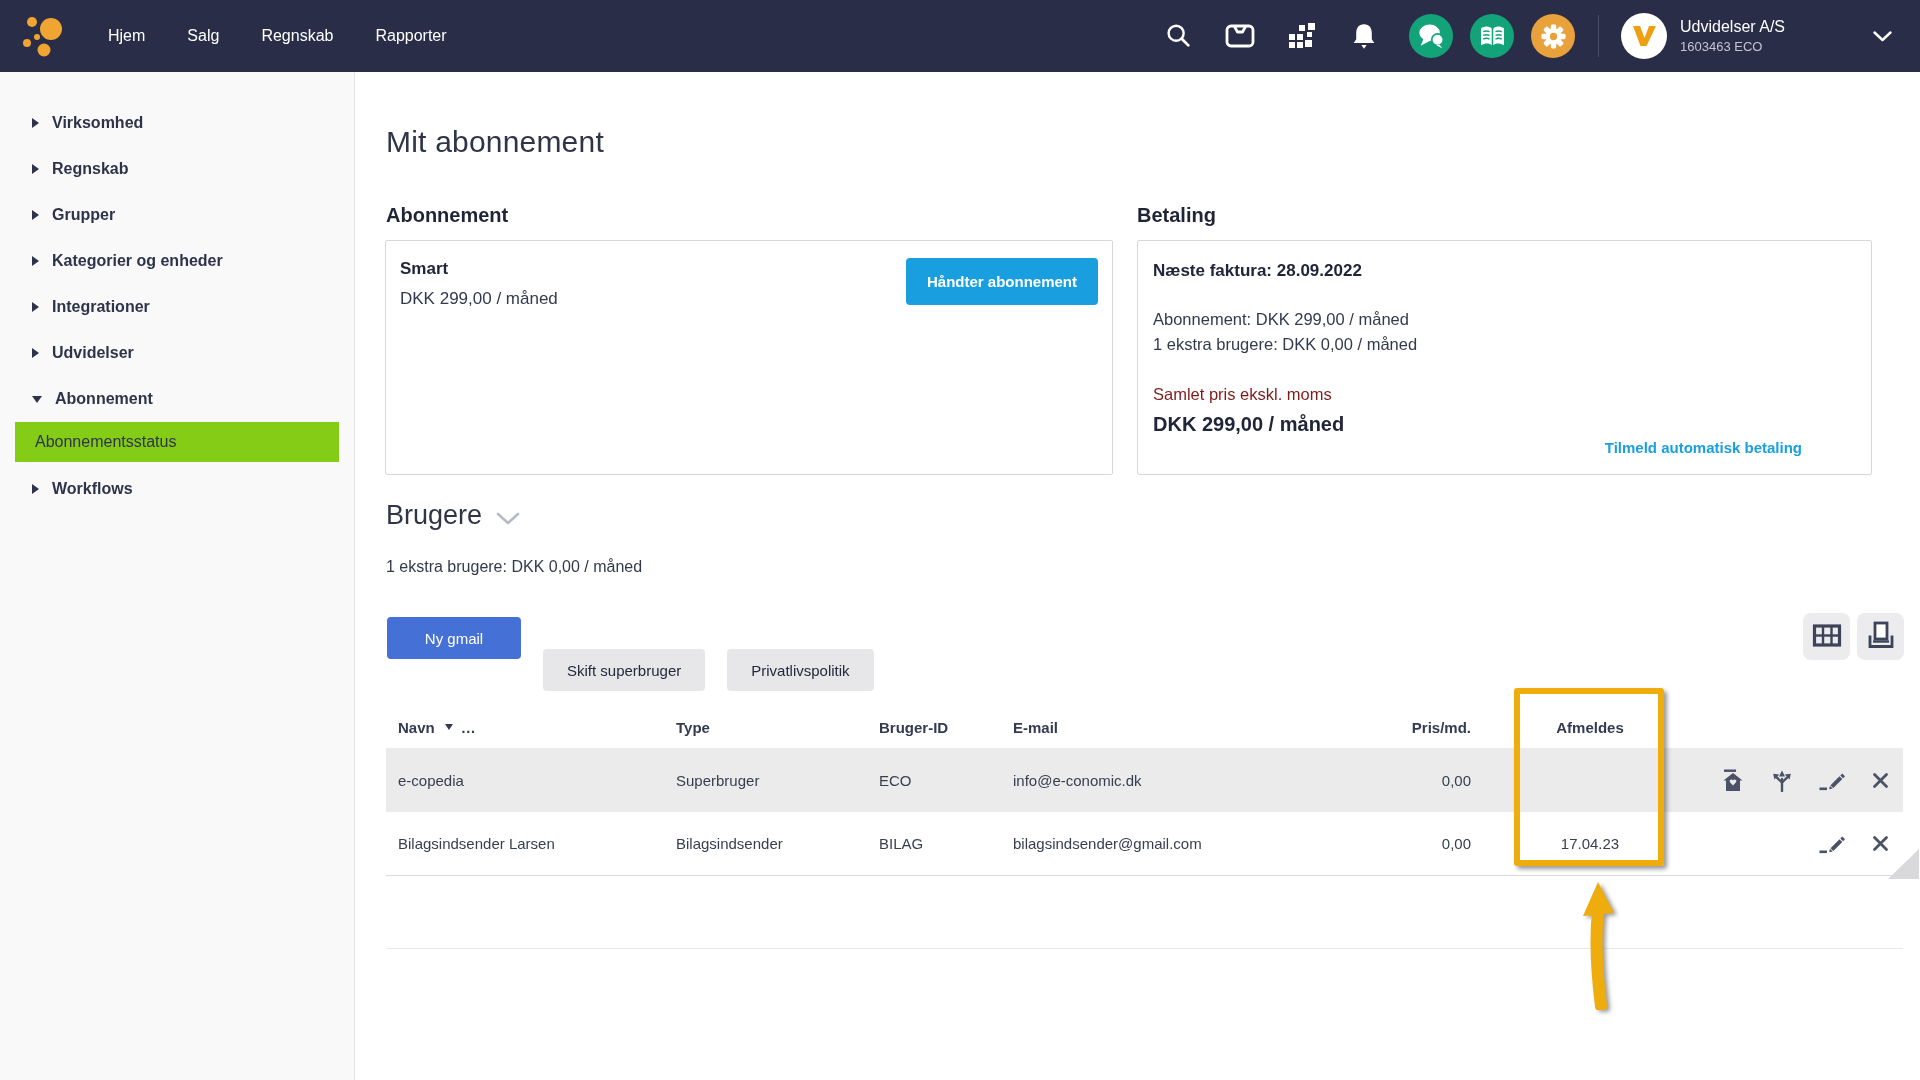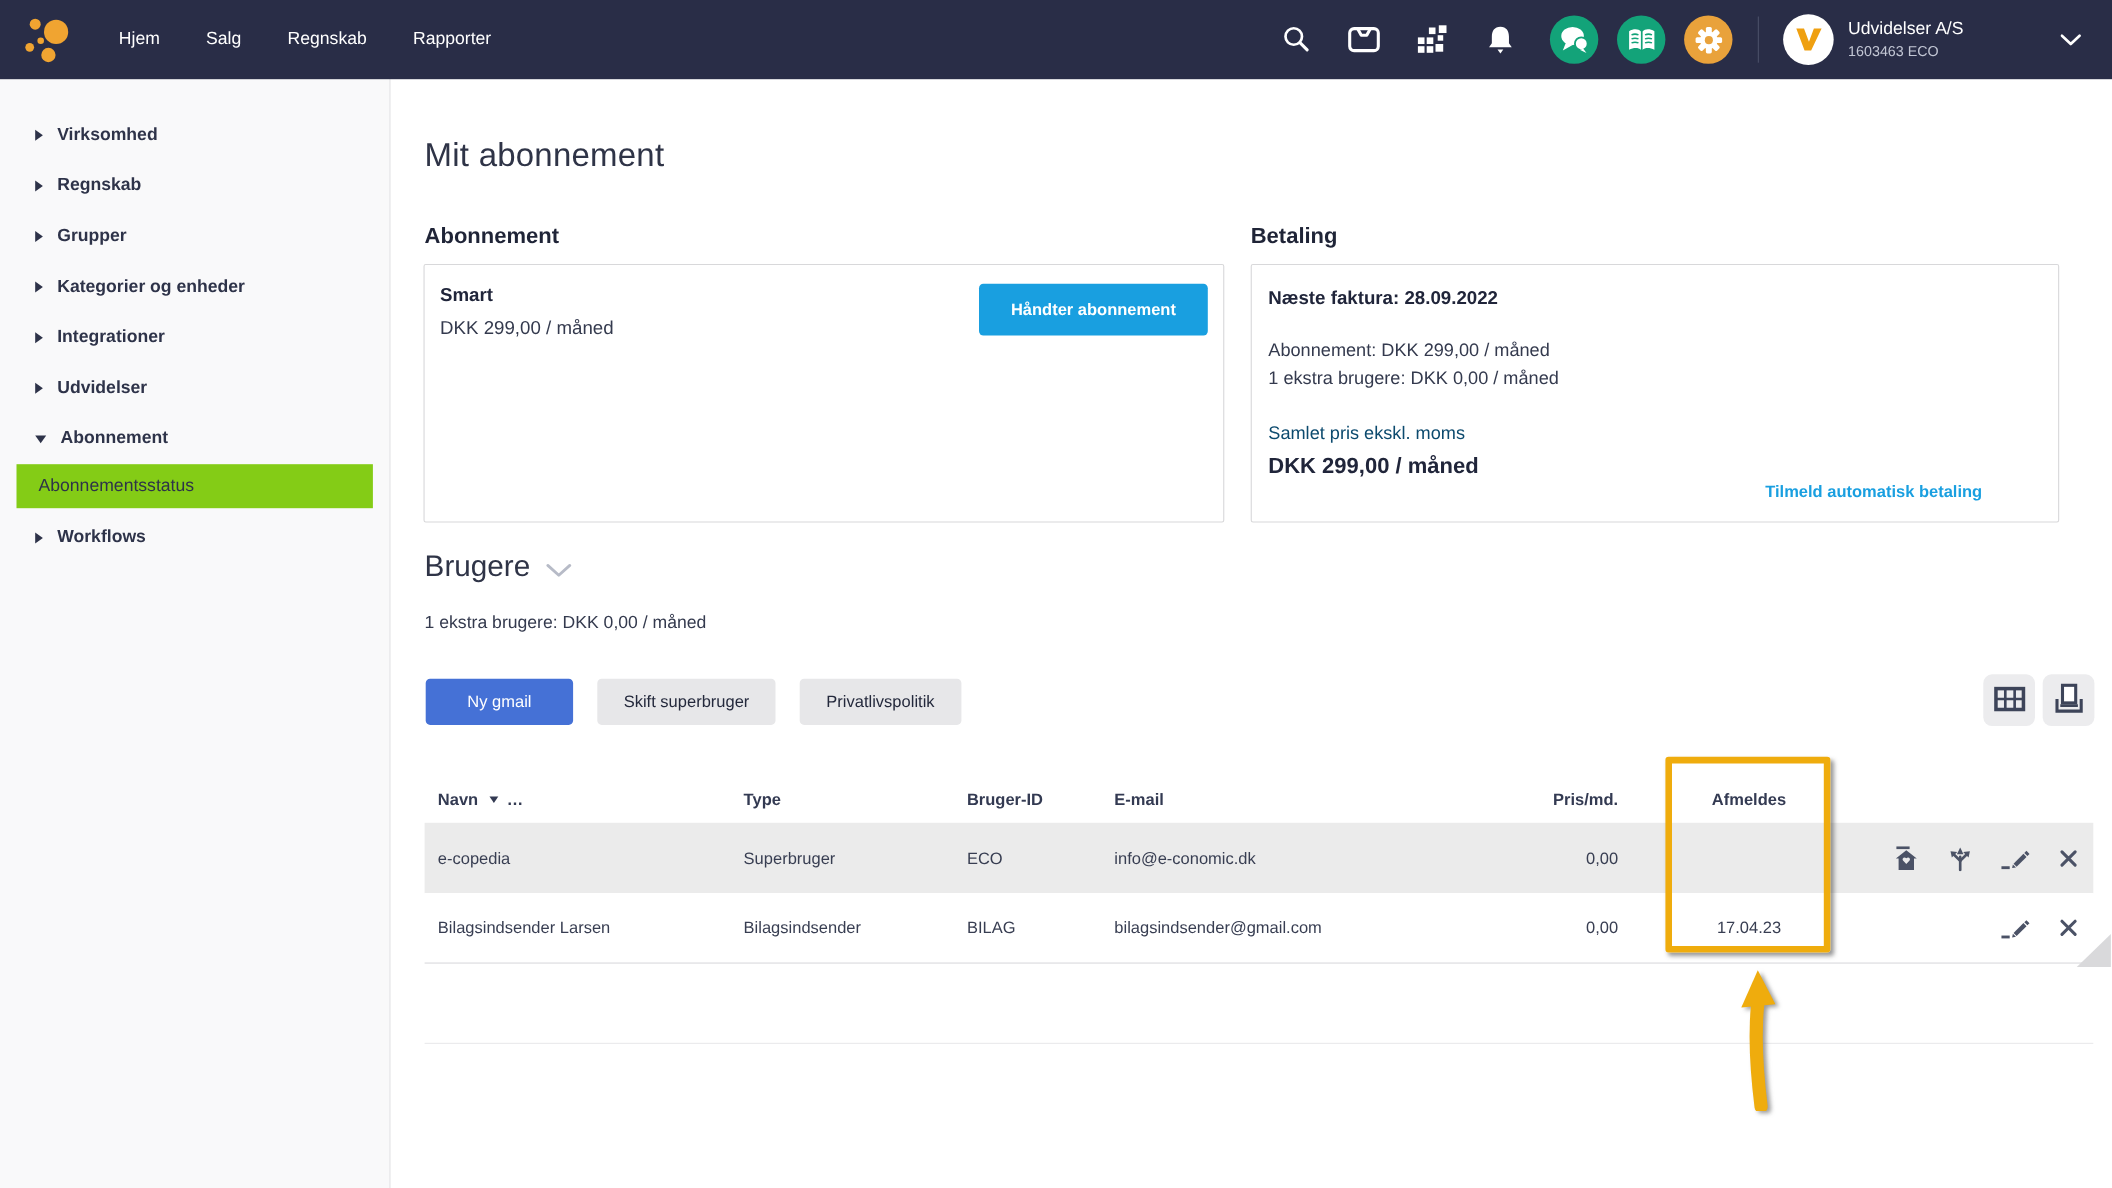--- a/index.html
+++ b/index.html
@@ -44,42 +44,42 @@
   .main { position:absolute; top:72px; left:356px; right:0; bottom:0; background:#fff; }
   .page-title { position:absolute; left:30px; top:53px; margin:0; font-size:30px; font-weight:300;
     color:#2f3447; letter-spacing:.2px; }
   .sec-h { position:absolute; top:132px; font-size:20px; font-weight:bold; color:#1f2437; }
   .card { position:absolute; top:168px; height:235px; border:1px solid #d8d8da; border-radius:2px;
     background:#fff; }
   .card.sub { left:29px; width:728px; padding:18px 14px; }
   .card.pay { left:781px; width:735px; padding:20px 15px; }
   .plan-name { font-size:17px; font-weight:bold; color:#20253a; }
   .plan-price { margin-top:10px; font-size:17px; color:#343a4e; }
-  .btn-cyan { position:absolute; top:17px; right:14px; width:208px; height:47px; background:#199fe0;
+  .btn-cyan { position:absolute; top:17px; right:14px; width:192px; height:47px; background:#199fe0;
     color:#fff; font-weight:bold; font-size:15px; border:none; border-radius:4px; cursor:pointer;
     font-family:inherit; }
   .card-bottom { position:absolute; left:14px; right:14px; bottom:13px; display:flex;
     justify-content:space-between; align-items:flex-end; }
   .postings { width:310px; font-size:16px; color:#343a4e; line-height:23px; }
   .link-cyan { color:#199fe0; font-weight:bold; font-size:15px; text-decoration:none; cursor:pointer; }
   .pay-invoice { font-size:17px; font-weight:bold; color:#20253a; }
   .pay-lines { margin-top:26px; font-size:16.5px; color:#343a4e; line-height:25px; }
-  .pay-total-label { margin-top:28px; font-size:16.5px; color:#0c4a6e; }
+  .pay-total-label { margin-top:28px; font-size:16.5px; color:#7f1d1d; }
   .pay-total { margin-top:9px; font-size:20px; font-weight:bold; color:#20253a; }
   .autopay { position:absolute; right:69px; bottom:18px; }
 
   .users-h { position:absolute; left:30px; top:428px; font-size:27px; font-weight:300; color:#2f3447;
     display:flex; align-items:center; gap:14px; margin:0; }
   .users-chev { display:flex; cursor:pointer; margin-top:6px; }
   .users-sub { position:absolute; left:30px; top:486px; font-size:16px; color:#343a4e; }
   .btn-row { position:absolute; left:31px; top:545px; display:flex; gap:22px; }
   .btn { height:42px; border:none; border-radius:4px; font-size:15px; font-family:inherit;
     cursor:pointer; padding:0 24px; }
   .btn.blue { background:#4571d6; color:#fff; width:134px; padding:0; }
-  .btn.gray { background:#e7e7e9; color:#24293c; }
+  .btn.gray { background:#e7e7e9; color:#24293c;margin-top:32px; }
   .tool-btns { position:absolute; top:541px; left:1447px; display:flex; gap:7px; }
   .tool-btn { width:47px; height:47px; border-radius:8px; border:none; background:#ececee;
     display:flex; align-items:center; justify-content:center; cursor:pointer; }
 
   
   .utable { position:absolute; left:30px; top:634px; width:1517px; }
   .t-head, .t-row { display:grid;
     grid-template-columns:290px 203px 134px 268px 190px 46px 146px 1fr; align-items:center; }
   .t-head { height:42px; font-weight:bold; font-size:15px; color:#333a52; }
   .t-row { height:64px; font-size:15px; color:#383e52; }

